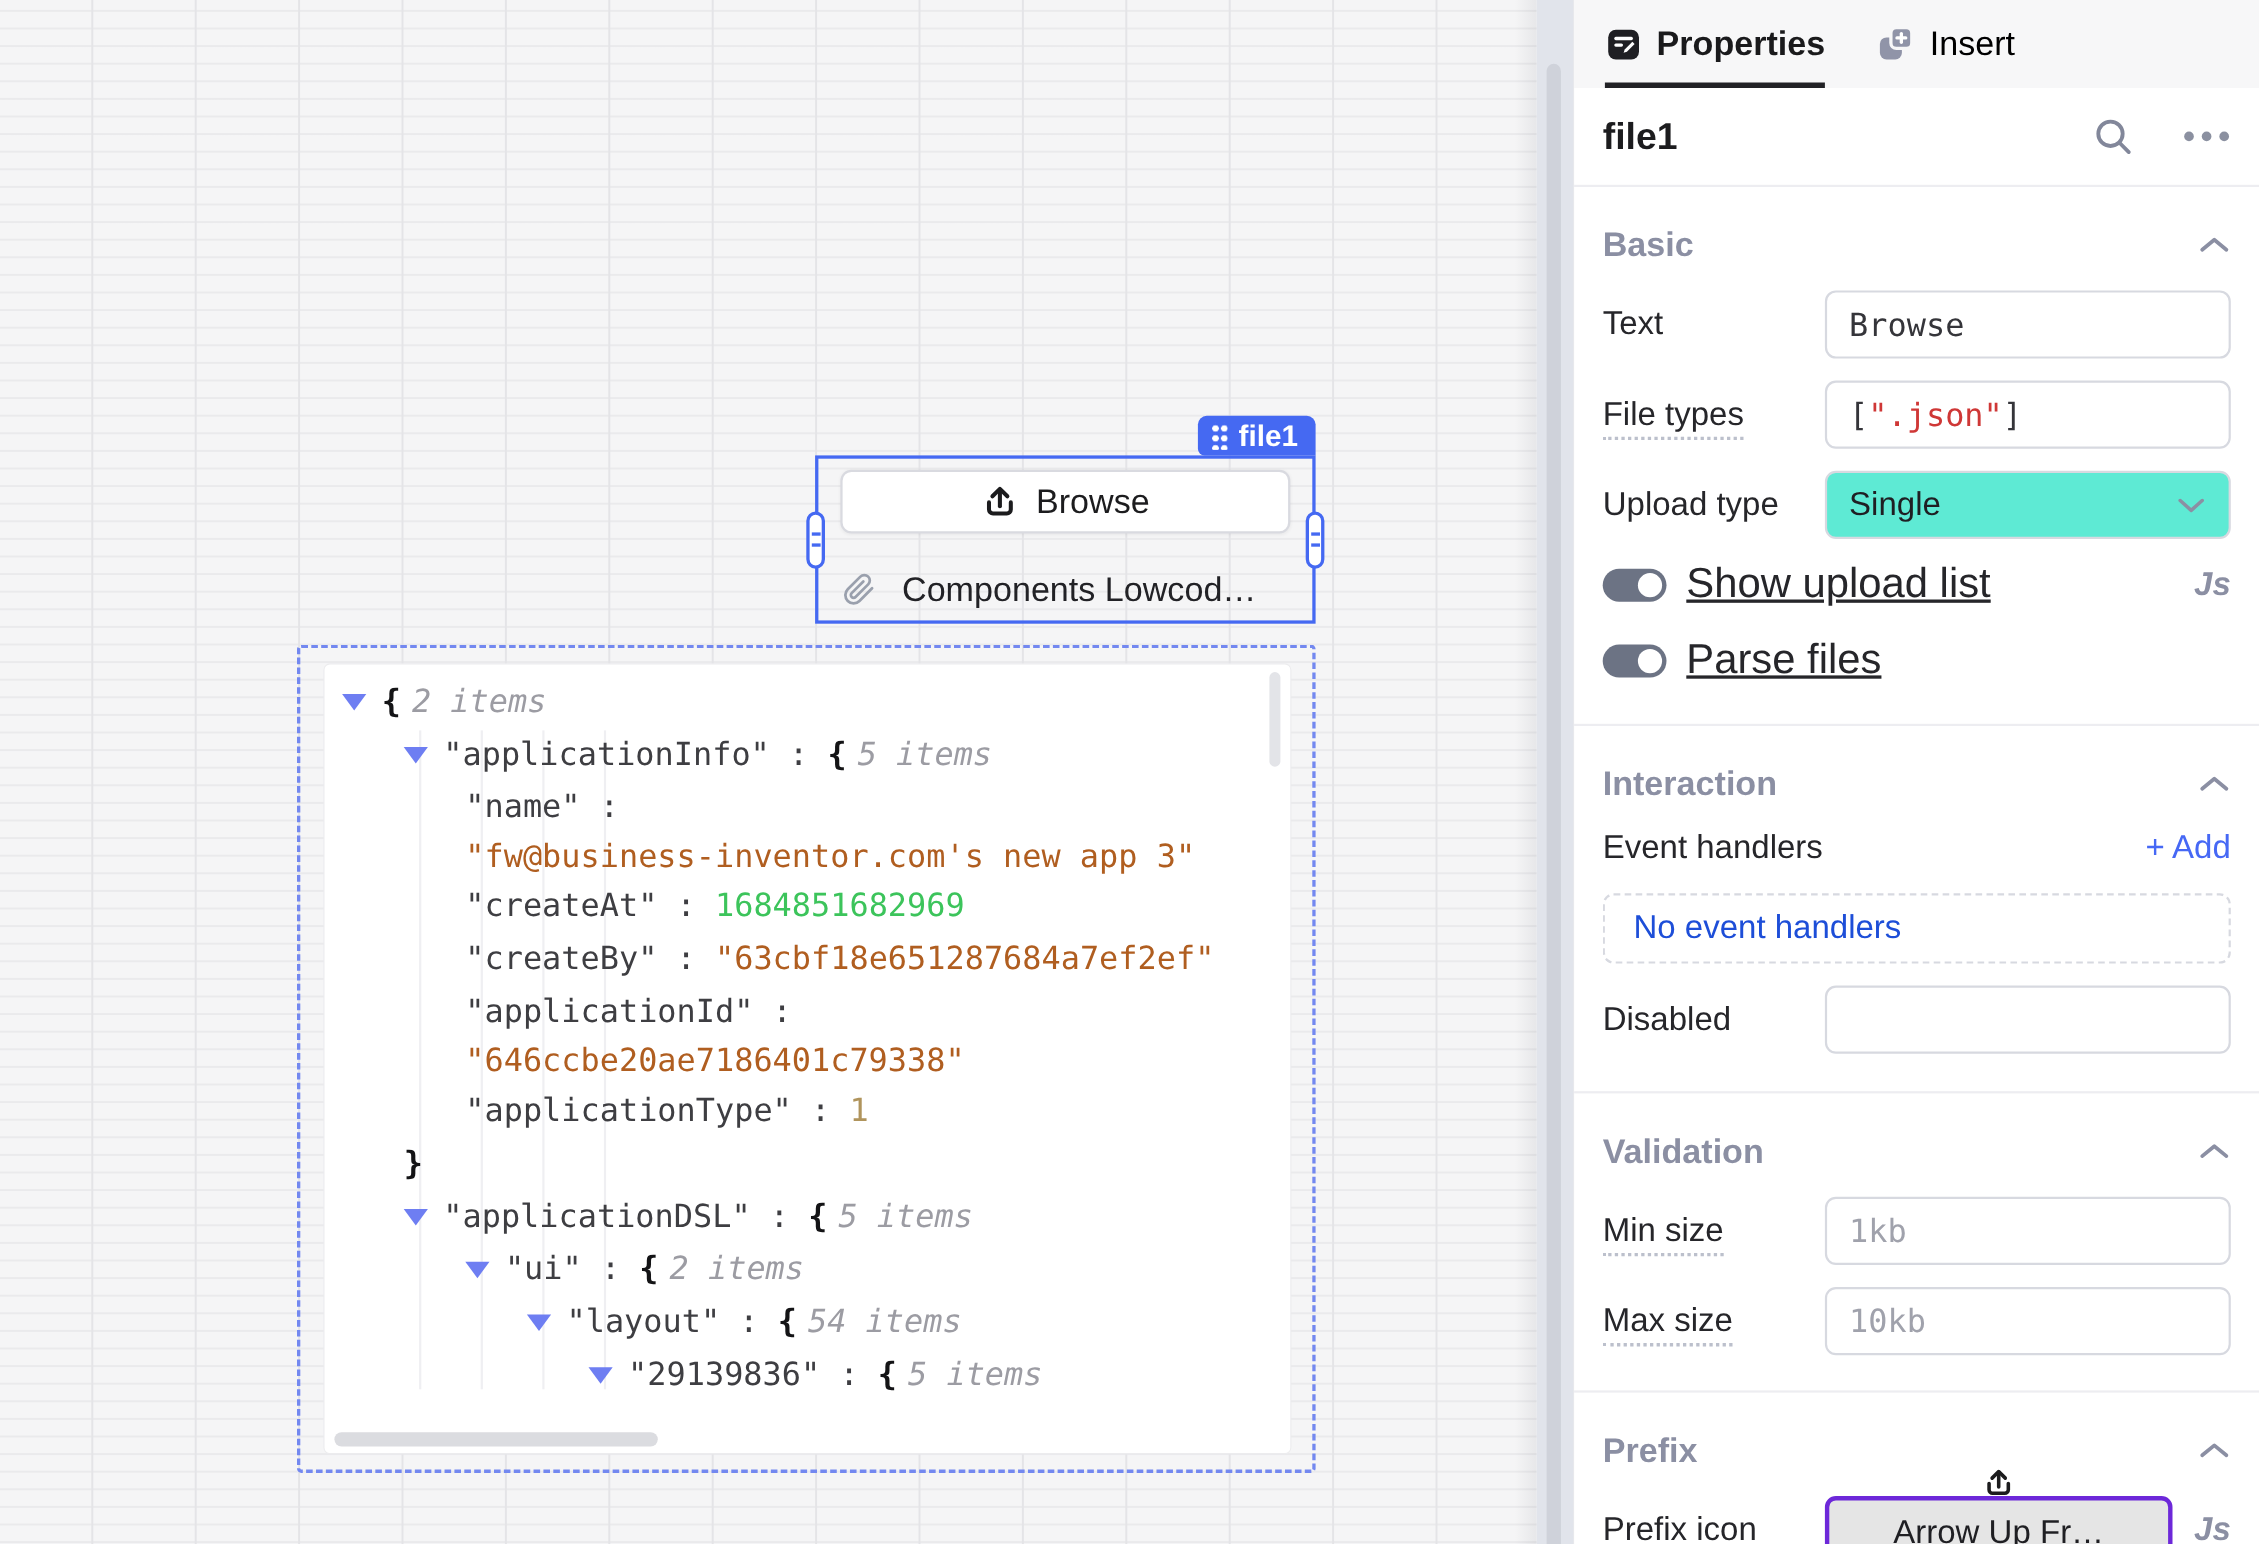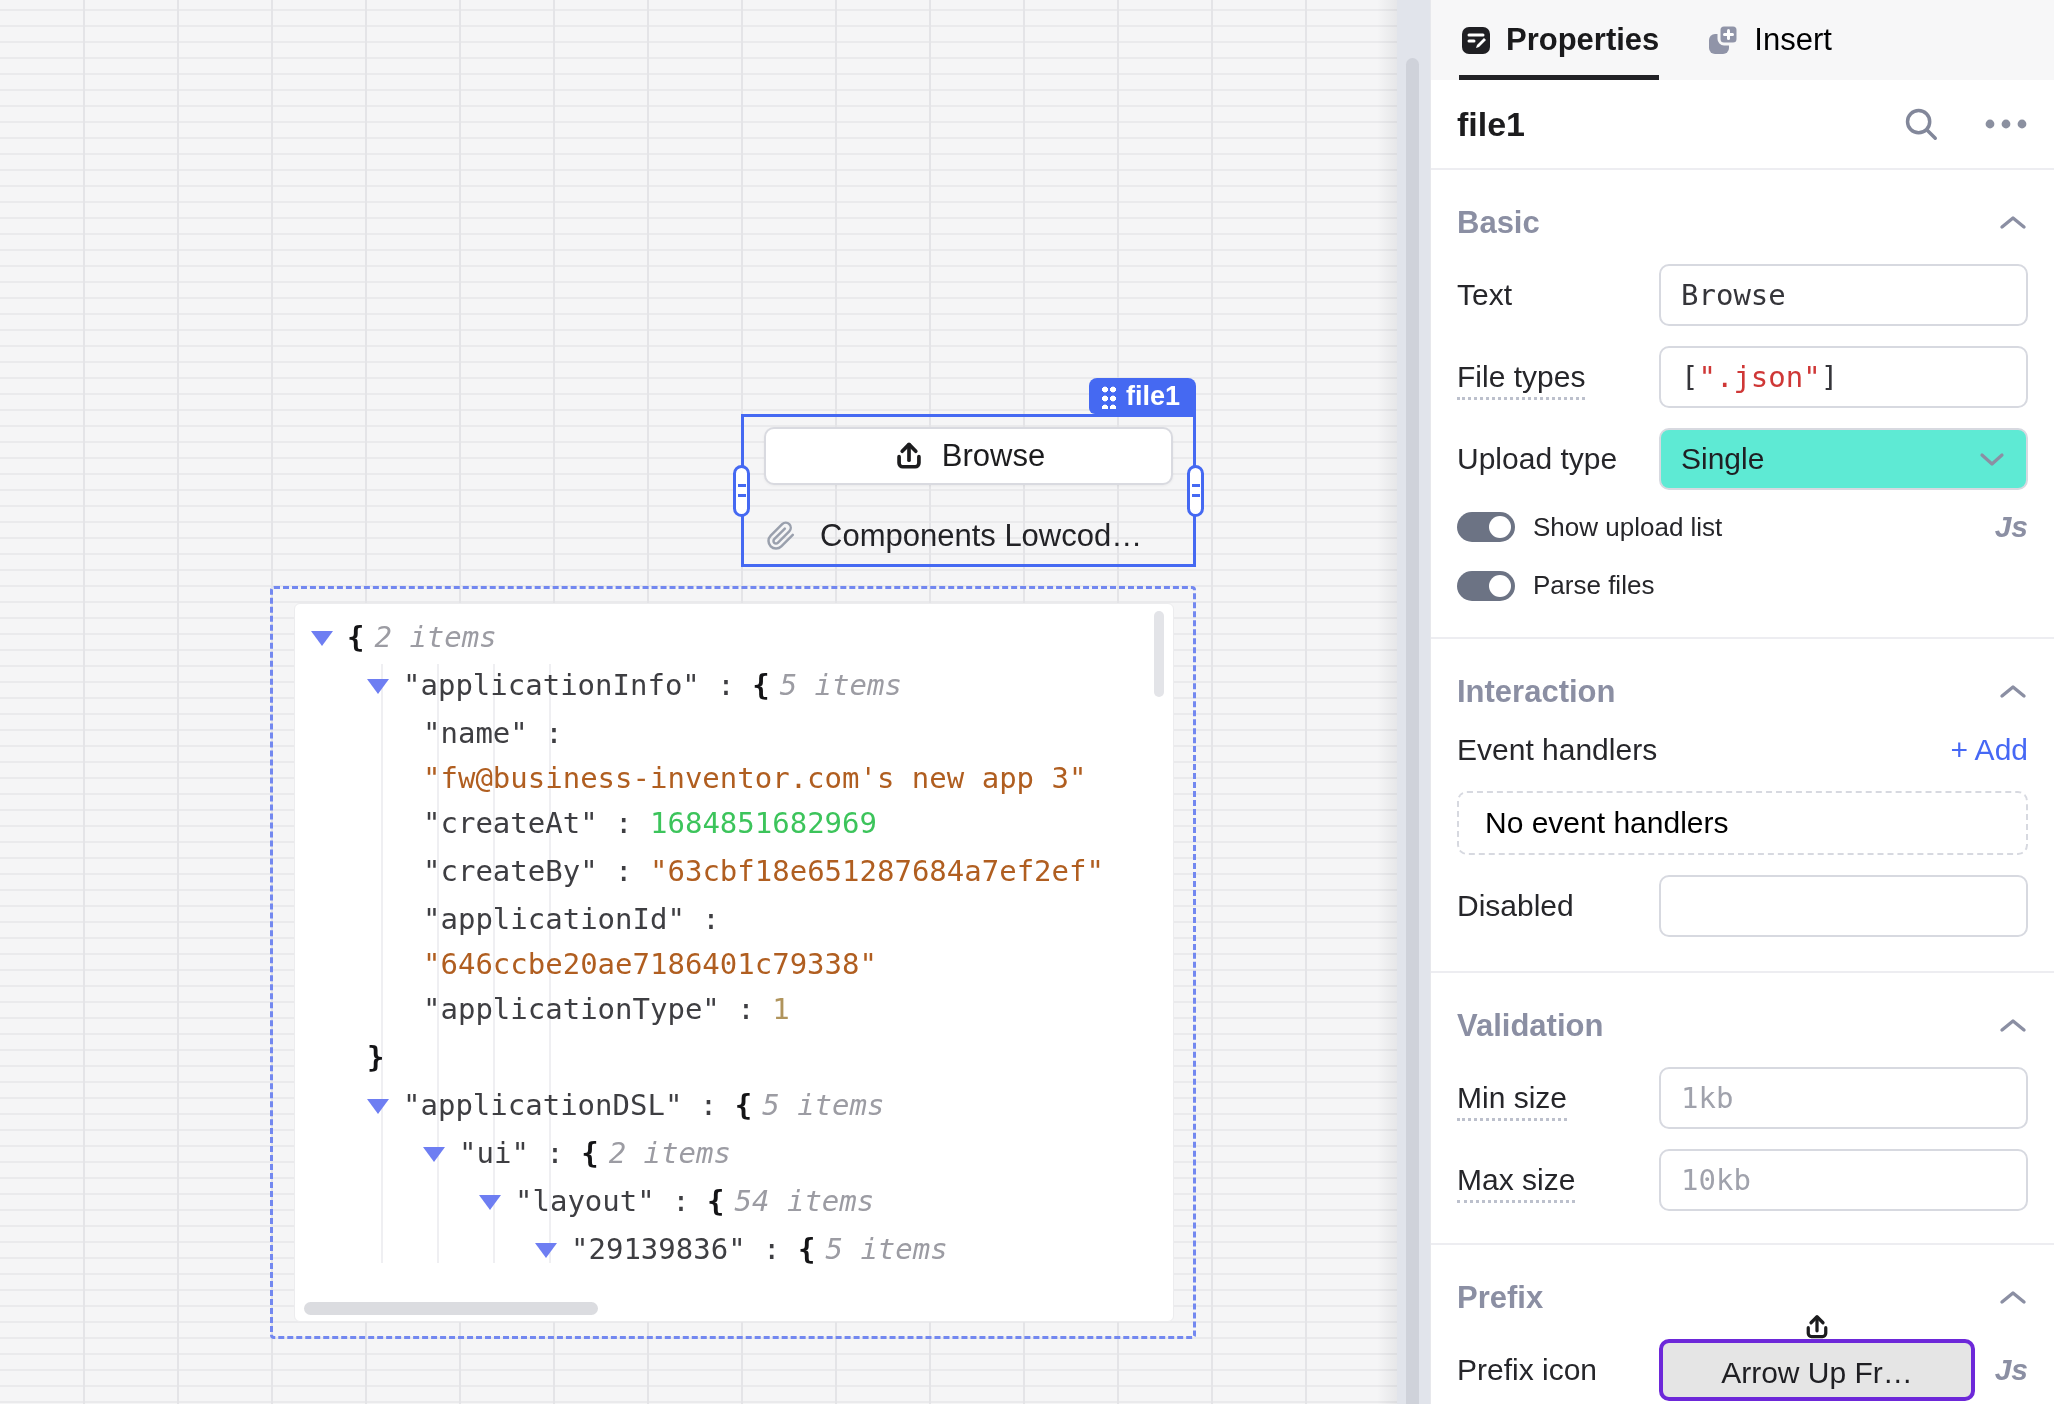--- a/index.html
+++ b/index.html
@@ -101,26 +101,26 @@
   .mono { font-family:"DejaVu Sans Mono", monospace; }
   .code-dark { color:#35353a; } .code-red { color:#cf3736; }
   .selectbox { width:100%; height:62px; border:2px solid #d7d9e0; border-radius:10px;
     display:flex; align-items:center; padding:0 20px; font-size:30px; color:#1f1f23; background:#5eead4; cursor:pointer; }
   .selectbox .chev { margin-left:auto; }
   .placeholder { color:#a0a2ac; }
   .tog-row { display:flex; align-items:center; margin-bottom:26px; }
   .toggle { width:58px; height:30px; border-radius:16px; background:#6c7384; position:relative; cursor:pointer; flex:0 0 58px; }
   .toggle::after { content:""; position:absolute; right:4px; top:4px; width:22px; height:22px;
     border-radius:50%; background:#fff; }
-  .tog-label { margin-left:18px; font-size:26px; color:#26262a; }
+  .tog-label { margin-left:18px; font-size:38px; color:#26262a;text-decoration:underline; }
   .js-badge { margin-left:auto; font-size:30px; font-weight:800; font-style:italic; color:#8b8fa3; cursor:pointer; }
   .eh-row { display:flex; align-items:center; margin-bottom:24px; }
   .add-link { margin-left:auto; font-size:30px; color:#4668f5; cursor:pointer; }
   .empty-box { height:64px; border:2px dashed #d7d9e0; border-radius:10px;
-    display:flex; align-items:center; padding:0 26px; font-size:30px; color:#000000; margin-bottom:20px; }
+    display:flex; align-items:center; padding:0 26px; font-size:30px; color:#1d4ed8; margin-bottom:20px; }
   .prefix-row { display:flex; align-items:center; }
   .prefix-btn { width:316px; height:62px; border:4px solid #6d28d9; border-radius:10px;
     display:flex; align-items:center; justify-content:center; gap:14px; font-size:30px; color:#1f1f23;
     background:#e5e5e5; cursor:pointer;flex-direction:column; }
   .x-badge { width:30px; height:30px; border-radius:50%; background:#c7c9d1; color:#fff;
     display:flex; align-items:center; justify-content:center; font-size:20px; cursor:pointer; }
   svg { display:block; }
 </style>
 </head>
 <body>

